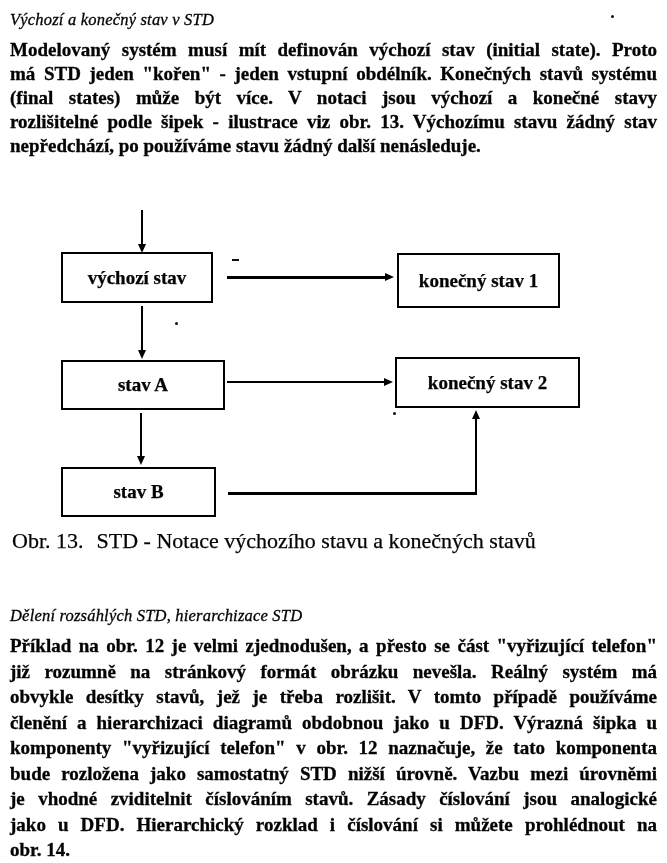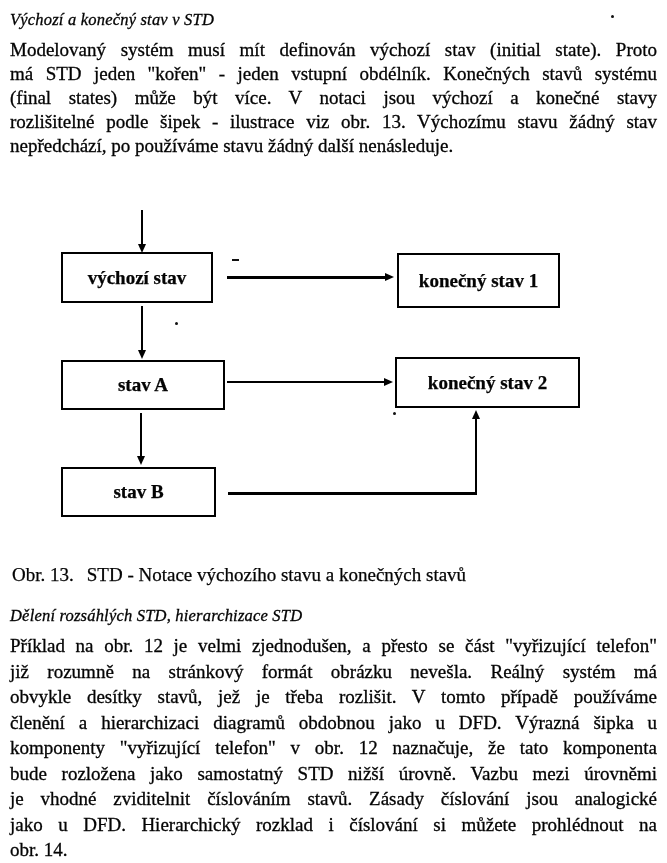--- a/index.html
+++ b/index.html
@@ -11,30 +11,30 @@
   
   .h-run{
     position:absolute;left:10px;
     font-style:italic;font-weight:normal;font-size:16.5px;line-height:20px;
     letter-spacing:.2px;-webkit-text-stroke:.3px #040404;white-space:nowrap;
   }
   #heading1{top:10px;}
   #heading2{top:606px;}
   
   .para{
-    position:absolute;left:10px;width:647px;font-size:19px;
+    position:absolute;left:10px;width:647px;font-size:19px;font-weight:bold;
     -webkit-text-stroke:.3px #040404;
   }
   #para1{top:38px;line-height:24px;}
   #para2{top:633px;line-height:25.5px;}
   .tline{text-align:justify;text-align-last:justify;white-space:normal;}
   .tline-last{text-align-last:left;}
   
   .caption{
-    position:absolute;left:12px;top:563px;font-size:19px;line-height:24px;
+    position:absolute;left:12px;top:529px;font-size:22px;line-height:24px;
     -webkit-text-stroke:.25px #040404;white-space:nowrap;
   }
   .caption .cl{margin-right:13px;}
   
   .fig{position:absolute;left:0;top:0;width:667px;height:863px;}
   .dbox{
     position:absolute;border:2px solid #000;background:#fff;
     display:flex;align-items:center;justify-content:center;
     font-weight:bold;font-size:19px;-webkit-text-stroke:.25px #000;
     box-sizing:border-box;

